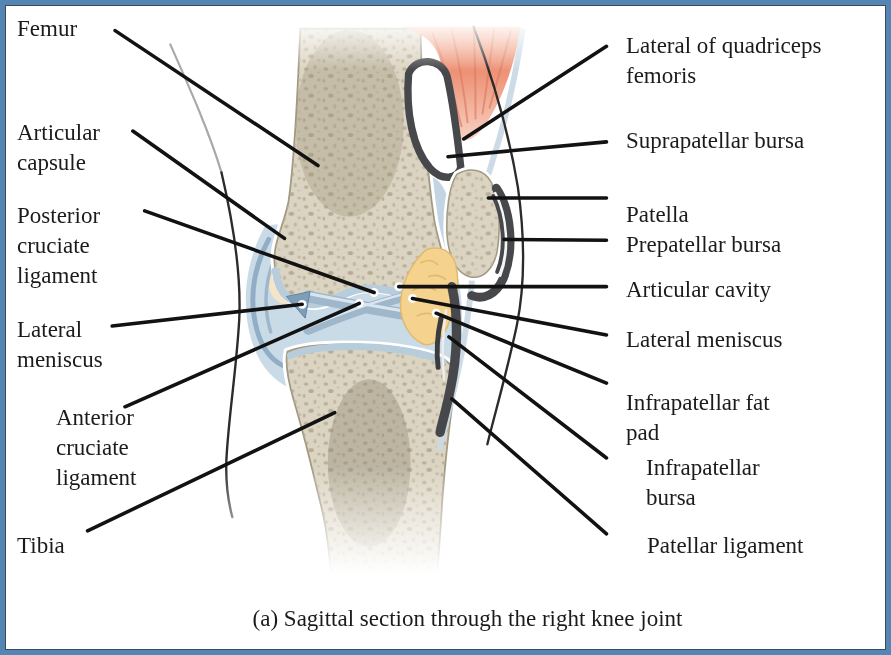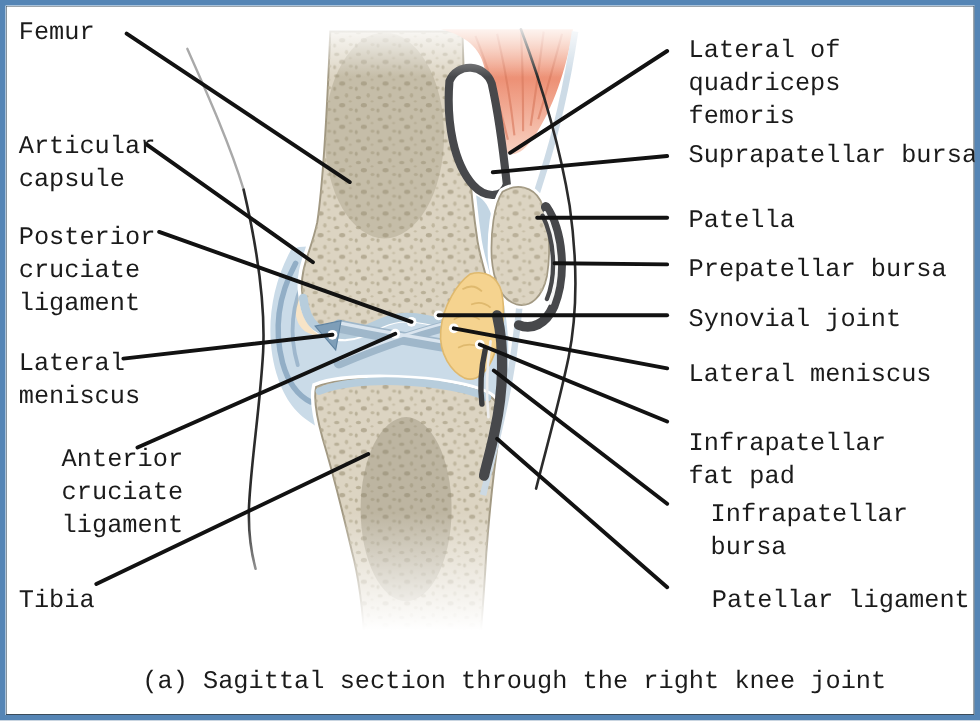--- a/index.html
+++ b/index.html
@@ -1,18 +1,18 @@
 <!DOCTYPE html>
 <html><head>
 <meta charset="utf-8">
 <style>
   html,body{margin:0;padding:0;background:#e8e8e8;}
   #stage{position:relative;width:891px;height:655px;background:#ffffff;box-sizing:border-box;
          border:5px solid #ec4899;box-shadow:inset 0 0 0 1px #3A4B59;overflow:hidden;
-         font-family:Liberation Mono, monospace;}
+         font-family:Liberation Serif, serif;}
   #art{position:absolute;left:0;top:0;width:881px;height:645px;}
   .lbl{position:absolute;font-size:23px;line-height:30px;color:#1b1b1b;white-space:nowrap;}
   .lbl.wrap{white-space:normal;}
   #caption{position:absolute;left:0;right:0;top:601px;text-align:center;font-size:23px;color:#1b1b1b;padding-left:44px;}
 </style>
 </head>
 <body>
 
 <div id="stage" style="border-color: rgb(85, 133, 181); background: rgb(255, 255, 255);">
 
@@ -179,22 +179,22 @@
 
   <div class="lbl" style="left:12px;top:9px;">Femur</div>
   <div class="lbl wrap" style="left:12px;top:196px;width:120px;">Posterior cruciate ligament</div>
   <div class="lbl wrap" style="left:12px;top:113px;width:120px;">Articular capsule</div>
   <div class="lbl wrap" style="left:12px;top:310px;width:120px;">Lateral meniscus</div>
   <div class="lbl wrap" style="left:12px;top:398px;width:120px;margin-left:39px;">Anterior cruciate ligament</div>
   <div class="lbl" style="left:12px;top:526px;">Tibia</div>
 
   <div class="lbl wrap" style="left:621px;top:26px;width:200px;">Lateral of quadriceps femoris</div>
   <div class="lbl" style="left:621px;top:121px;">Suprapatellar bursa</div>
-  <div class="lbl" style="left:621px;top:180px;">Patella</div>
+  <div class="lbl" style="left:621px;top:195px;">Patella</div>
   <div class="lbl" style="left:621px;top:225px;">Prepatellar bursa</div>
-  <div class="lbl" style="left:621px;top:270px;">Synovial joint</div>
+  <div class="lbl" style="left:621px;top:270px;">Articular cavity</div>
   <div class="lbl" style="left:621px;top:320px;">Lateral meniscus</div>
   <div class="lbl wrap" style="left:621px;top:372px;width:160px;margin-top:11px;">Infrapatellar fat pad</div>
   <div class="lbl wrap" style="left:621px;top:448px;width:160px;margin-left:20px;">Infrapatellar bursa</div>
   <div class="lbl" style="left:598px;top:526px;margin-left:44px;">Patellar ligament</div>
 
   <div id="caption">(a) Sagittal section through the right knee joint</div>
 </div>
 
 </body></html>

